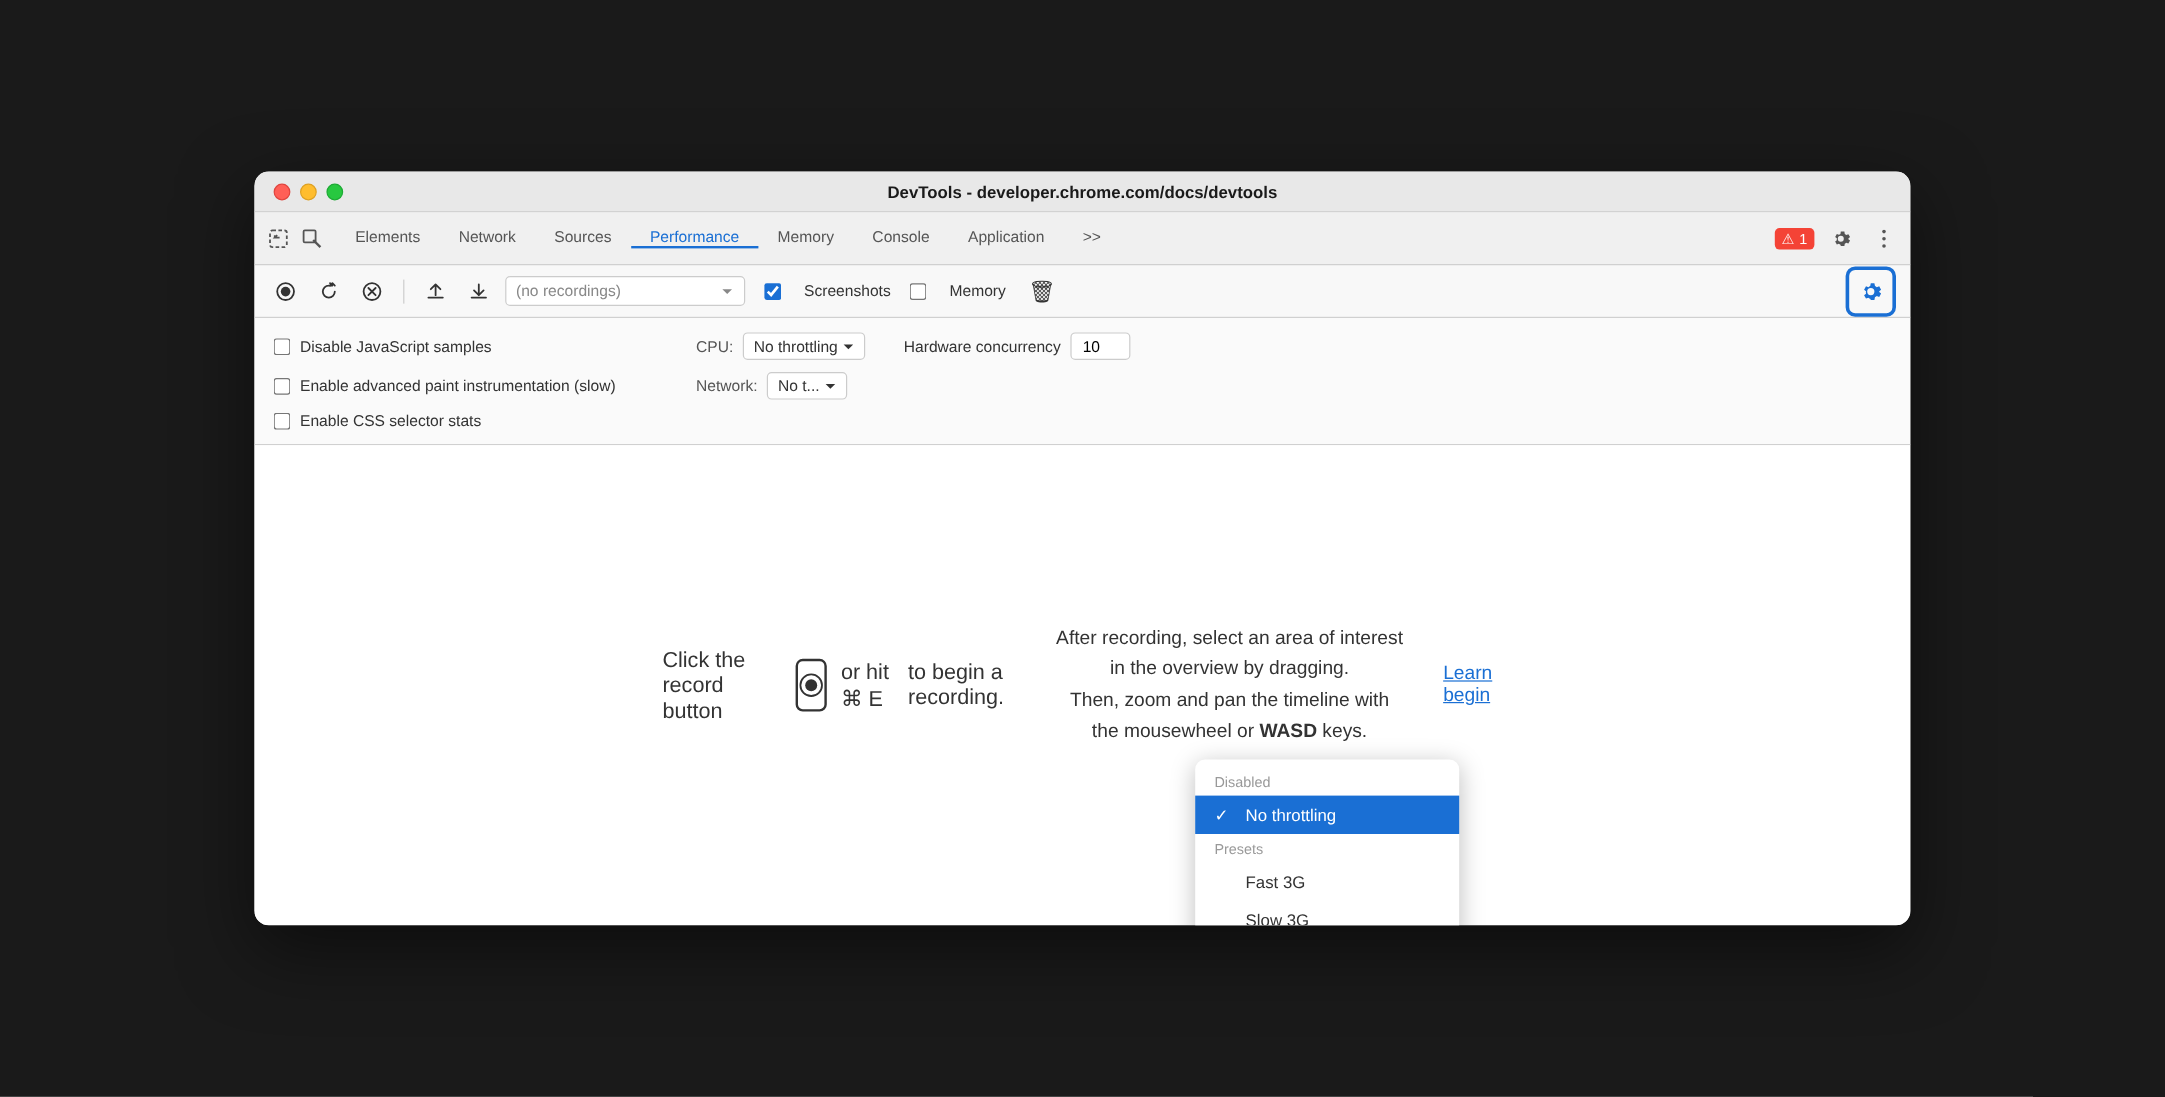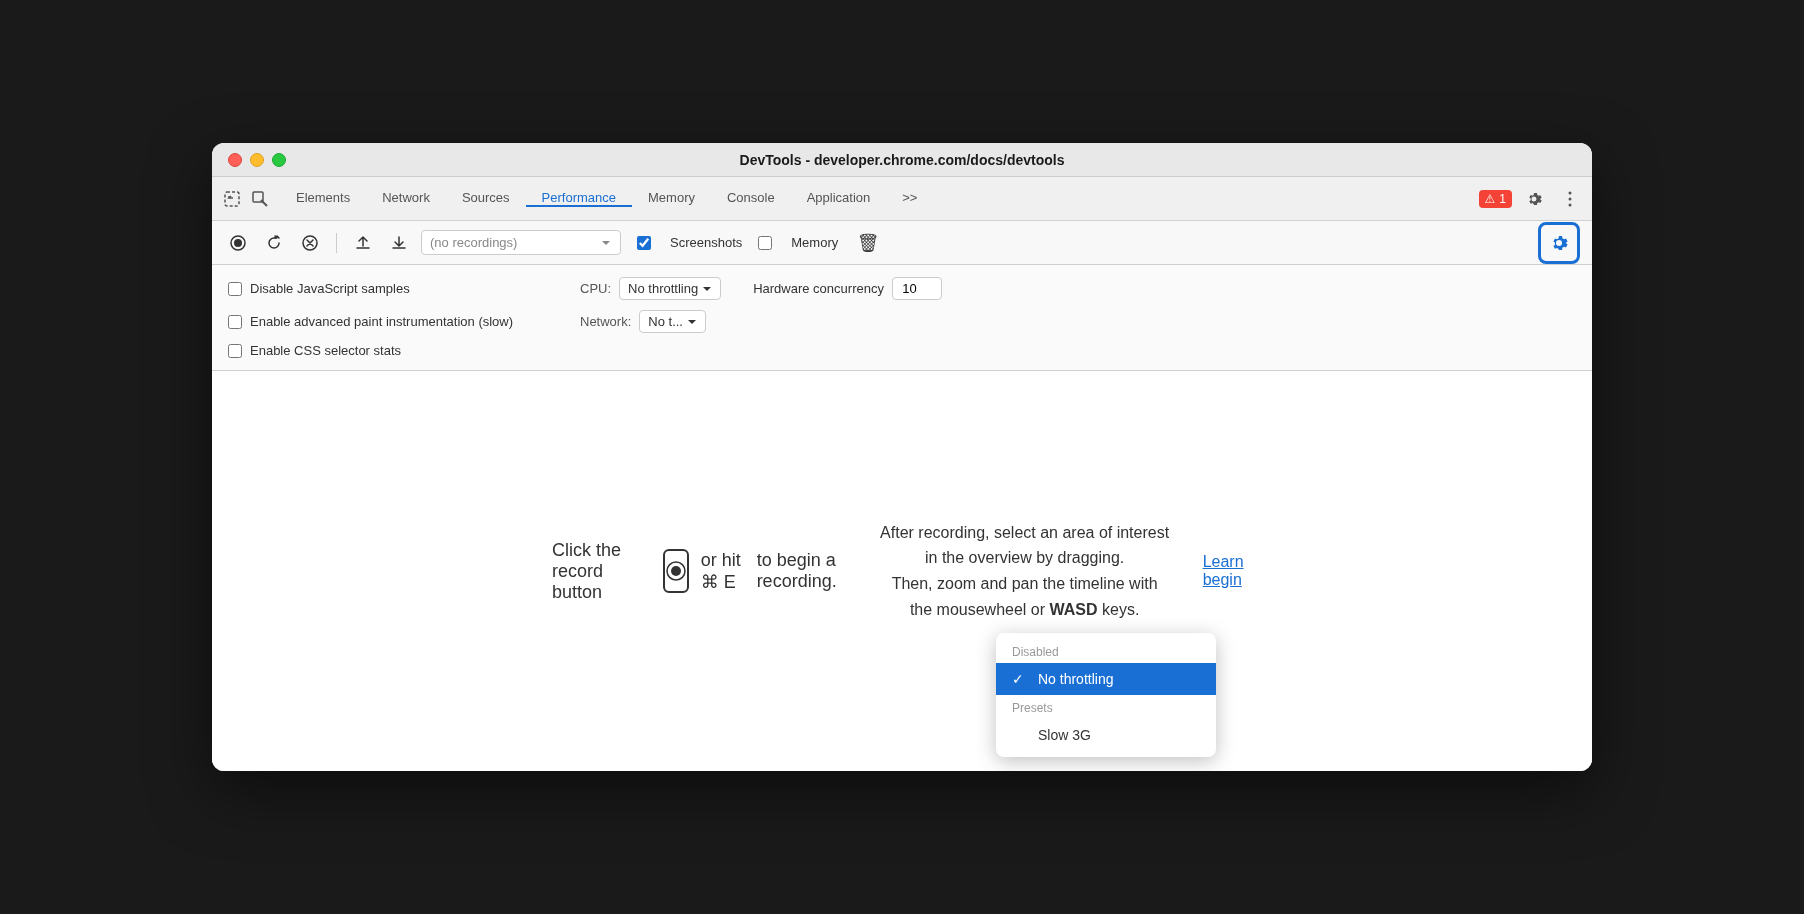--- a/index.html
+++ b/index.html
@@ -533,18 +533,22 @@
 
     <div class="dropdown-overlay">
       <div class="dropdown-group-label">Disabled</div>
       <div class="dropdown-item selected">
         <span class="check-mark">✓</span>
         <span>No throttling</span>
       </div>
       <div class="dropdown-group-label">Presets</div>
       <div class="dropdown-item">
         <span class="check-mark">✓</span>
+        <span>Fast 3G</span>
+      </div>
+      <div class="dropdown-item">
+        <span class="check-mark">✓</span>
         <span>Slow 3G</span>
       </div>
 
     </div>
   </div>
 </div>
 
 </body></html>

